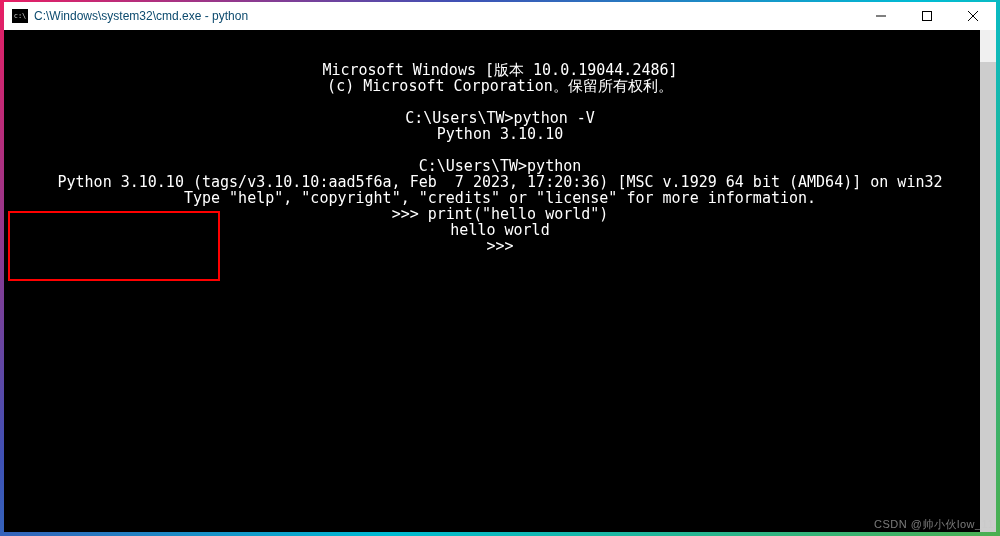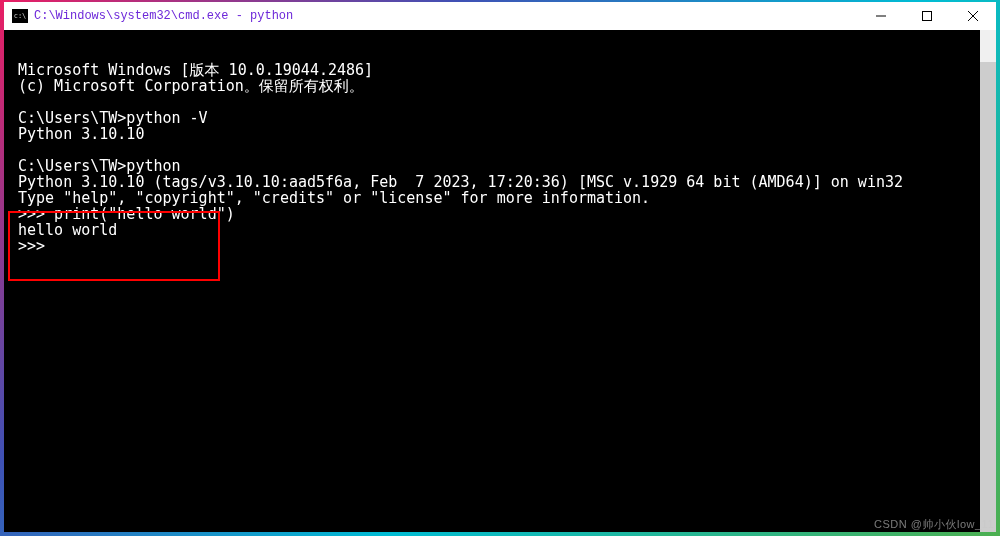--- a/index.html
+++ b/index.html
@@ -44,23 +44,23 @@
       justify-content: center;
     }
     .titlebar-icon::after {
       content: "c:\\";
       color: #ccc;
       font-size: 7px;
       font-family: Consolas, monospace;
       line-height: 1;
     }
     .titlebar-text {
-      font-family: Liberation Mono, monospace;
+      font-family: Liberation Sans, sans-serif;
       font-size: 12px;
-      color: #6d28d9;
+      color: #0c4a6e;
       flex: 1;
     }
     .win-controls {
       display: flex;
       height: 100%;
     }
     .win-btn {
       width: 46px;
       height: 28px;
       display: flex;
@@ -79,20 +79,21 @@
       font-family: "NSimSun", "SimSun", "Consolas", monospace;
       font-size: 15px;
       line-height: 16px;
       padding: 0;
       white-space: pre;
       position: relative;
       overflow: hidden;
     }
     .terminal-content {
       padding: 0 14px;
+      text-align: center;
     }
     .scrollbar {
       position: absolute;
       right: 0;
       top: 0;
       width: 16px;
       height: 100%;
       background: #f0f0f0;
     }
     .scrollbar-thumb {

